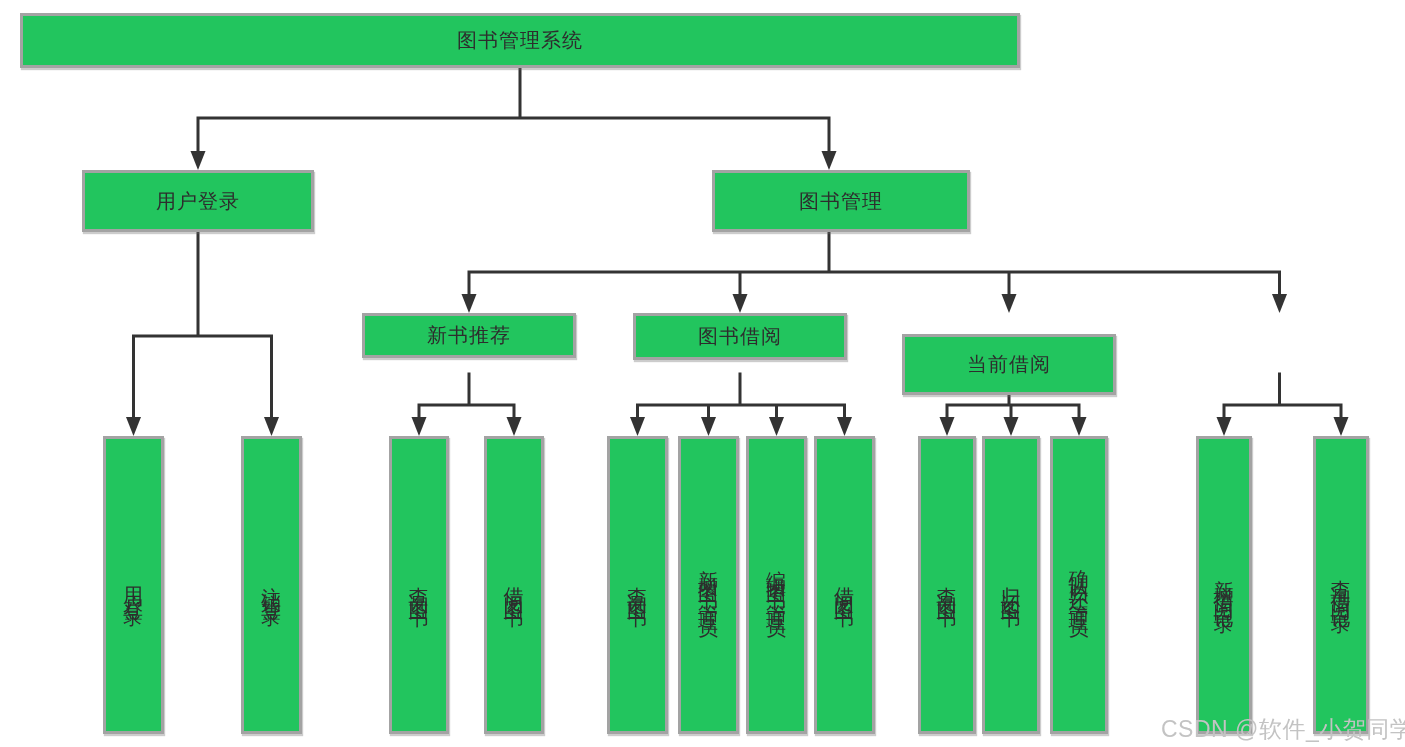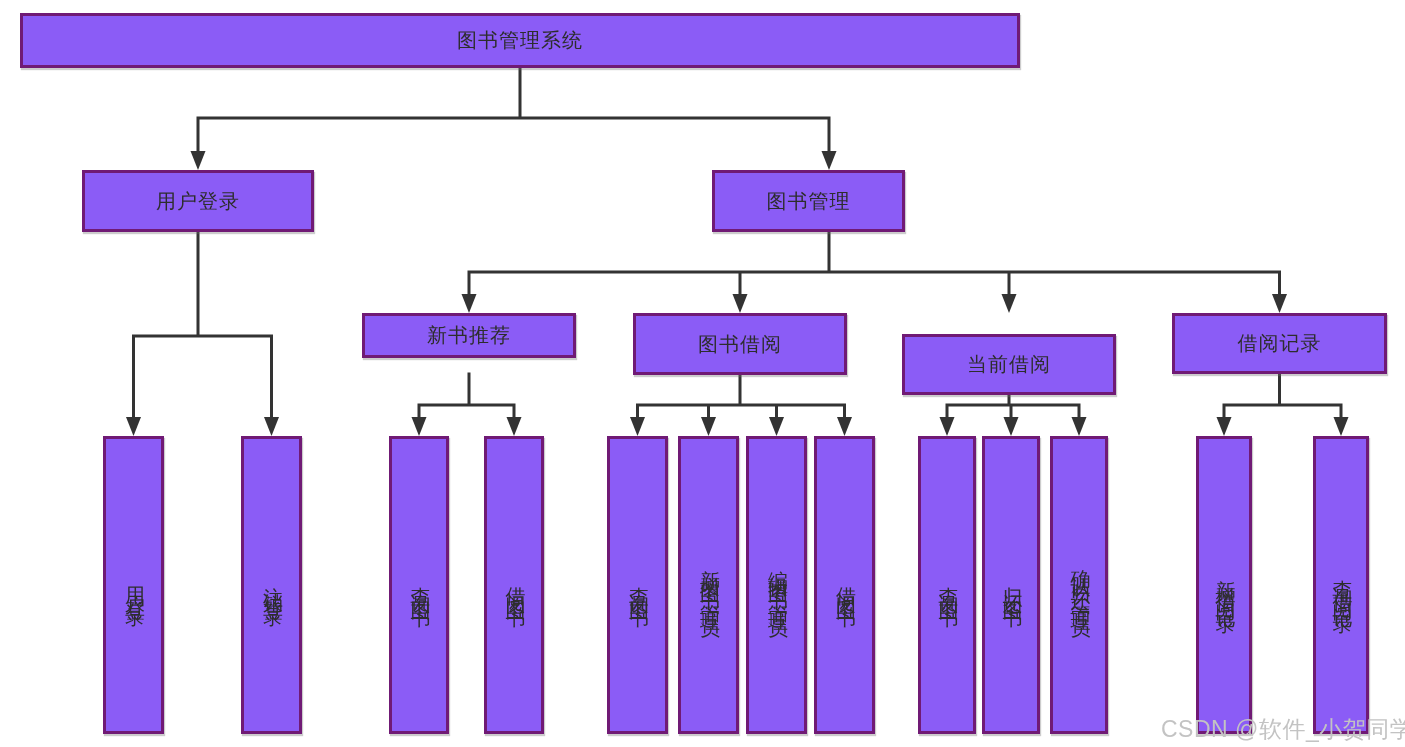--- a/index.html
+++ b/index.html
@@ -6,29 +6,28 @@
   #canvas{
     position:relative;
     width:1405px;height:747px;
     background:#ffffff;
     overflow:hidden;
     font-family:"Liberation Sans","DejaVu Sans",sans-serif;
   }
   #connectors{position:absolute;left:0;top:0;width:1405px;height:747px;z-index:1;}
   .node{
     position:absolute;
-    background:#8b5cf6;
-    border:3px solid #701a75;
+    background:#22c55e;
+    border:3px solid #a3a3a3;
     box-shadow:1px 2px 1px rgba(110,110,110,0.35);
     display:flex;align-items:center;justify-content:center;
     color:#2d2d2d;
     font-size:20px;
     z-index:2;
     box-sizing:border-box;
-    font-family:Liberation Mono, monospace;
   }
   .node .lbl{letter-spacing:1px;white-space:nowrap;}
   .node.vertical .lbl{
     writing-mode:vertical-rl;
     text-orientation:mixed;
     letter-spacing:7px;
     white-space:normal;
     line-height:1;
   }
   .node.root .lbl{font-size:20px;}
@@ -88,34 +87,31 @@
         <polygon points="1333.5,417 1348.5,417 1341,436" fill="#333333"></polygon>
       </g>
     </svg>
   <span id="watermark">CSDN @软件_小贺同学</span>
 <div class="node root" style="left: 20px; top: 13px; width: 1000px; height: 55px;">
       <span class="lbl">图书管理系统</span>
     </div>
     <div class="node" style="left: 82px; top: 170px; width: 232px; height: 62px;">
       <span class="lbl">用户登录</span>
     </div>
-    <div class="node" style="left: 712px; top: 170px; width: 193px; height: 62px;">
+    <div class="node" style="left: 712px; top: 170px; width: 258px; height: 62px;">
       <span class="lbl">图书管理</span>
     </div>
     <div class="node" style="left: 362px; top: 313px; width: 214px; height: 45px;">
       <span class="lbl">新书推荐</span>
     </div>
-    <div class="node" style="left: 633px; top: 313px; width: 214px; height: 62px;">
+    <div class="node" style="left: 633px; top: 313px; width: 214px; height: 47px;">
       <span class="lbl">图书借阅</span>
     </div>
     <div class="node" style="left: 902px; top: 313px; width: 214px; height: 61px; margin-top: 21px;">
       <span class="lbl">当前借阅</span>
-    </div>
-    <div class="node" style="left: 1172px; top: 313px; width: 215px; height: 61px;">
-      <span class="lbl">借阅记录</span>
     </div>
     <div class="node vertical" style="left: 103px; top: 436px; width: 61px; height: 298px;">
       <span class="lbl">用户登录</span>
     </div>
     <div class="node vertical" style="left: 241px; top: 436px; width: 61px; height: 298px;">
       <span class="lbl">注销登录</span>
     </div>
     <div class="node vertical" style="left: 389px; top: 436px; width: 60px; height: 298px;">
       <span class="lbl">查询图书</span>
     </div>

